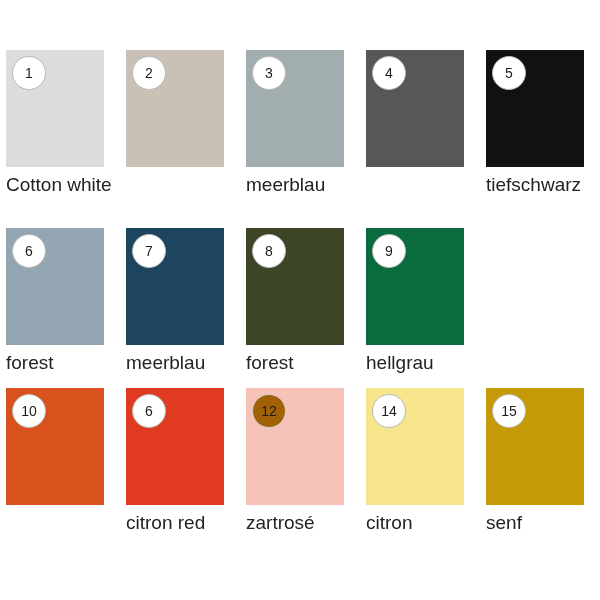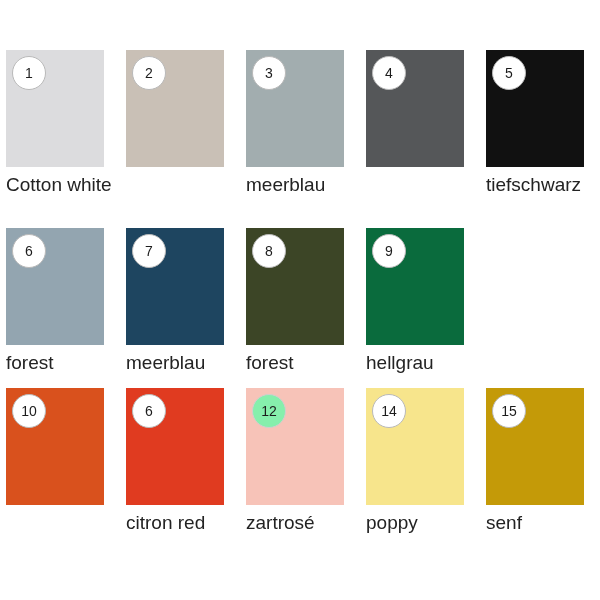--- a/index.html
+++ b/index.html
@@ -58,21 +58,21 @@
     display: flex;
     align-items: center;
     justify-content: center;
     font-size: 14px;
     line-height: 1;
     color: #1c1c1c;
     font-family: "Liberation Sans", sans-serif;
     z-index: 3;
   }
   .swatch-badge.tinted {
-    background: #86efac;
+    background: #a16207;
     border-color: #cfcfcf;
   }
   .swatch-label {
     position: absolute;
     left: 6px;
     top: 126px;
     width: 116px;
     font-size: 19px;
     line-height: 18px;
     color: #232323;
@@ -162,21 +162,21 @@
 
     <div class="swatch-cell">
       <div class="swatch-chip" style="background-color: rgb(247, 195, 184);"></div>
       <div class="swatch-badge tinted">12</div>
       <div class="swatch-label">zartrosé</div>
     </div>
 
     <div class="swatch-cell">
       <div class="swatch-chip" style="background-color: rgb(247, 229, 140);"></div>
       <div class="swatch-badge">14</div>
-      <div class="swatch-label">poppy</div>
+      <div class="swatch-label">citron</div>
     </div>
 
     <div class="swatch-cell">
       <div class="swatch-chip" style="background-color: rgb(196, 154, 8);"></div>
       <div class="swatch-badge">15</div>
       <div class="swatch-label">senf</div>
     </div>
 
   </div>
 

